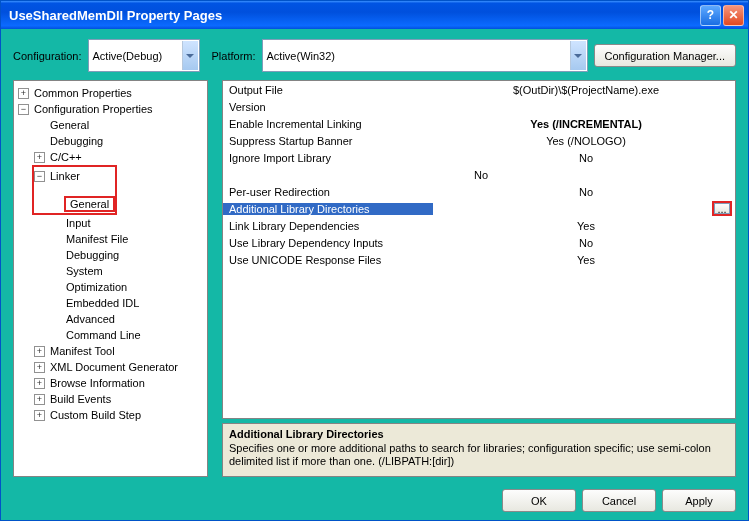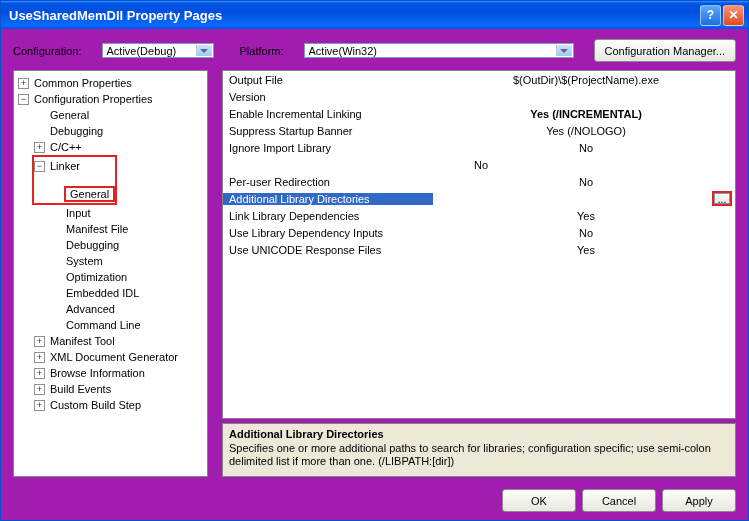--- a/index.html
+++ b/index.html
@@ -1,26 +1,26 @@
 <!DOCTYPE html>
 <html><head>
 <meta charset="utf-8">
 <style>
   * { box-sizing: border-box; margin: 0; padding: 0; font-family: 'Tahoma', 'Segoe UI', sans-serif; font-size: 11px; }
   body { background: #fff; }
-  .window { width: 749px; height: 521px; border: 1px solid #0053c8; display: flex; flex-direction: column; background: #a21caf; }
+  .window { width: 749px; height: 521px; border: 1px solid #0053c8; display: flex; flex-direction: column; background: #14b8a6; }
   .titlebar { height: 28px; background: linear-gradient(to bottom, #3a90ff 0%, #0054e3 8%, #0050dd 40%, #0b6aff 88%, #0050dd 100%); display: flex; align-items: center; padding: 0 4px; }
   .title-text { color: #fff; font-weight: bold; font-size: 13px; flex: 1; padding-left: 4px; }
   .title-btns { display: flex; gap: 2px; }
   .tbtn { width: 21px; height: 21px; border-radius: 3px; display: flex; align-items: center; justify-content: center; color: #fff; font-weight: bold; font-size: 12px; border: 1px solid rgba(255,255,255,0.5); }
   .tbtn.help { background: linear-gradient(#5da9ff, #1a6ee3); }
   .tbtn.close { background: linear-gradient(#f5947b, #e24820); }
   .content { flex: 1; display: flex; flex-direction: column; padding: 10px 12px 8px 12px; gap: 8px; }
-  .toprow { display: flex; align-items: center; gap: 20px; }
-  .combo { height: 15px; border: 1px solid #7f9db9; background: #fff; display: flex; align-items: center; padding: 0 4px; position: relative; }
+  .toprow { display: flex; align-items: center; gap: 6px; }
+  .combo { height: 33px; border: 1px solid #7f9db9; background: #fff; display: flex; align-items: center; padding: 0 4px; position: relative; }
   .combo .arrow { position: absolute; right: 1px; top: 1px; bottom: 1px; width: 16px; background: linear-gradient(#cfe4ff,#a6c9f0); border-left: 1px solid #b6c8dd; display: flex; align-items: center; justify-content: center; }
   .combo .arrow::after { content:''; border-left: 4px solid transparent; border-right: 4px solid transparent; border-top: 4px solid #4a6b99; }
   .btn { height: 23px; border: 1px solid #8a8a8a; background: linear-gradient(#fdfdfd,#e8e8e0); padding: 0 10px; display: flex; align-items: center; border-radius: 3px; }
   .panels { flex: 1; display: flex; gap: 6px; min-height: 0; }
   .tree { width: 195px; border: 1px solid #848484; background: #fff; padding: 4px 2px; overflow: auto; }
   .node { display: flex; align-items: center; height: 16px; white-space: nowrap; }
   .exp { width: 11px; height: 11px; border: 1px solid #919191; margin-right: 3px; display: inline-flex; align-items: center; justify-content: center; font-size: 9px; line-height: 8px; background:#fff; color:#333; }
   .node .lbl { padding: 0 2px; }
   .rbox1 { border: 2px solid #e02424; padding: 1px 0; display: inline-block; }
   .rbox2 { border: 2px solid #e02424; padding: 0 2px; display: inline-block; }

